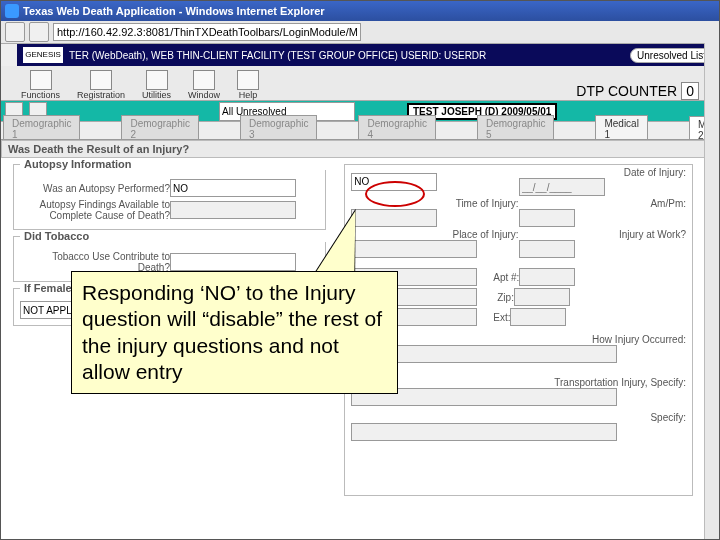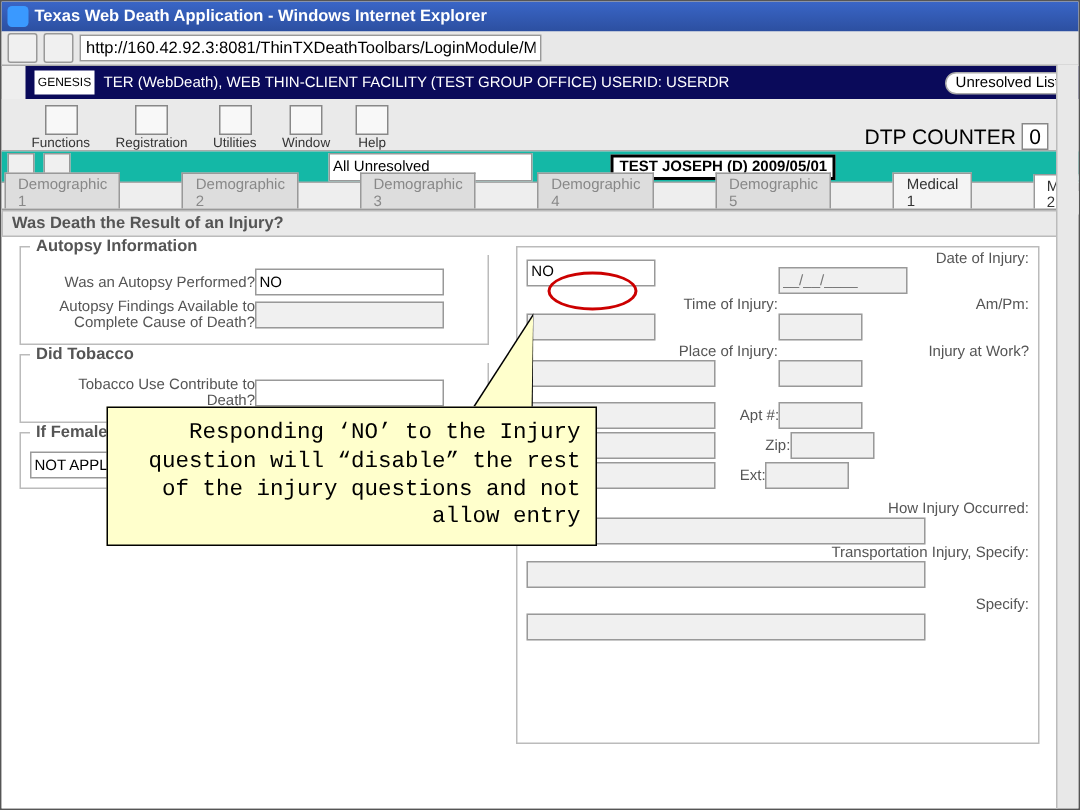--- a/index.html
+++ b/index.html
@@ -31,21 +31,21 @@
 .fieldset{border:1px solid #bbb;margin:6px 6px 0 6px;}
 .legend{position:relative;top:-7px;left:6px;background:#fff;padding:0 4px;color:#555;font-weight:bold;}
 .cols{display:flex;gap:6px;padding:0 6px 6px 6px;}
 .leftcol{flex:0 0 47%;}
 .rightcol{flex:1;}
 .row{display:flex;align-items:center;margin:2px 0;}
 .lbl{color:#555;font-size:10px;text-align:right;}
 .inp{border:1px solid #999;background:#fff;height:16px;font-size:10px;padding:0 2px;}
 .inp.gray{background:#f0f0f0;}
 .inp.w120{width:120px;} .inp.w80{width:80px;} .inp.w50{width:50px;} .inp.w200{width:200px;} .inp.w260{width:260px;}
-.callout{position:absolute;left:70px;top:270px;width:305px;background:#ffffcc;border:1px solid #000;padding:8px 10px;font-family:Liberation Mono, monospace;font-size:15px;line-height:1.25;text-align:right;}
+.callout{position:absolute;left:70px;top:270px;width:305px;background:#ffffcc;border:1px solid #000;padding:8px 10px;font-family:Liberation Sans, sans-serif;font-size:21px;line-height:1.25;text-align:left;}
 .callout-pointer{position:absolute;left:320px;top:208px;width:0;height:0;border-left:30px solid transparent;border-right:8px solid transparent;border-bottom:65px solid #ffffcc;transform:rotate(8deg);}
 .callout-pointer-border{position:absolute;left:319px;top:206px;width:0;height:0;border-left:31px solid transparent;border-right:9px solid transparent;border-bottom:67px solid #000;transform:rotate(8deg);}
 .no-oval{position:absolute;left:364px;top:180px;width:56px;height:22px;border:2px solid #cc0000;border-radius:50%;}
 .scrollbar{position:absolute;right:0;top:42px;bottom:0;width:14px;background:#e8e8e8;border-left:1px solid #bbb;}
 </style>
 </head>
 <body>
 
 <div class="browser">
 
@@ -167,30 +167,30 @@
               <div style="flex:1"><div class="lbl">Place of Injury:</div><input class="inp gray w120" style=""></div>
               <div style="flex:1"><div class="lbl">Injury at Work?</div><input class="inp gray w50" style=""></div>
             </div>
             <div class="row" style="margin-top:10px">
               <input class="inp gray w120" style="">
               <span class="lbl" style="margin-left:16px">Apt #:</span>
                 <input class="inp gray w50" style="">
             </div>
             <div class="row">
               <input class="inp gray w120" style="">
-              <span class="lbl" style="margin-left:33px">Zip:</span>
+              <span class="lbl" style="margin-left:20px">Zip:</span>
                 <input class="inp gray w50" style="">
             </div>
             <div class="row">
               <input class="inp gray w120" style="">
               <span class="lbl" style="margin-left:16px">Ext:</span>
                 <input class="inp gray w50" style="">
             </div>
             <div style="margin-top:8px"><div class="lbl">How Injury Occurred:</div><input class="inp gray w260" style=""></div>
-            <div style="margin-top:0"><div class="lbl">Transportation Injury, Specify:</div><input class="inp gray w260" style=""></div>
+            <div style="margin-top:14px"><div class="lbl">Transportation Injury, Specify:</div><input class="inp gray w260" style=""></div>
             <div style="margin-top:6px"><div class="lbl">Specify:</div><input class="inp gray w260" style=""></div>
           </div>
         </div>
       </div>
     </div>
   </div>
 
   <div class="no-oval"></div>
   <div class="callout-pointer-border"></div>
   <div class="callout-pointer"></div>

